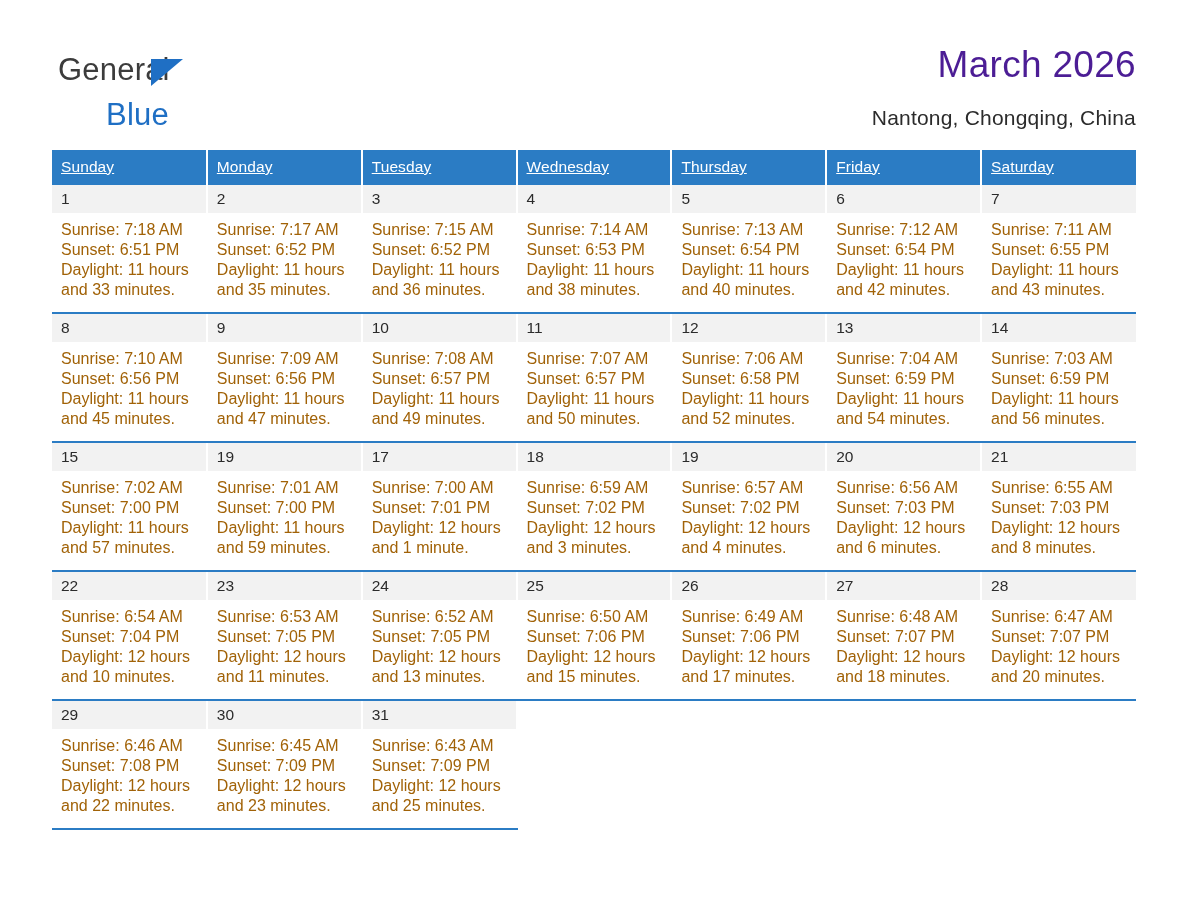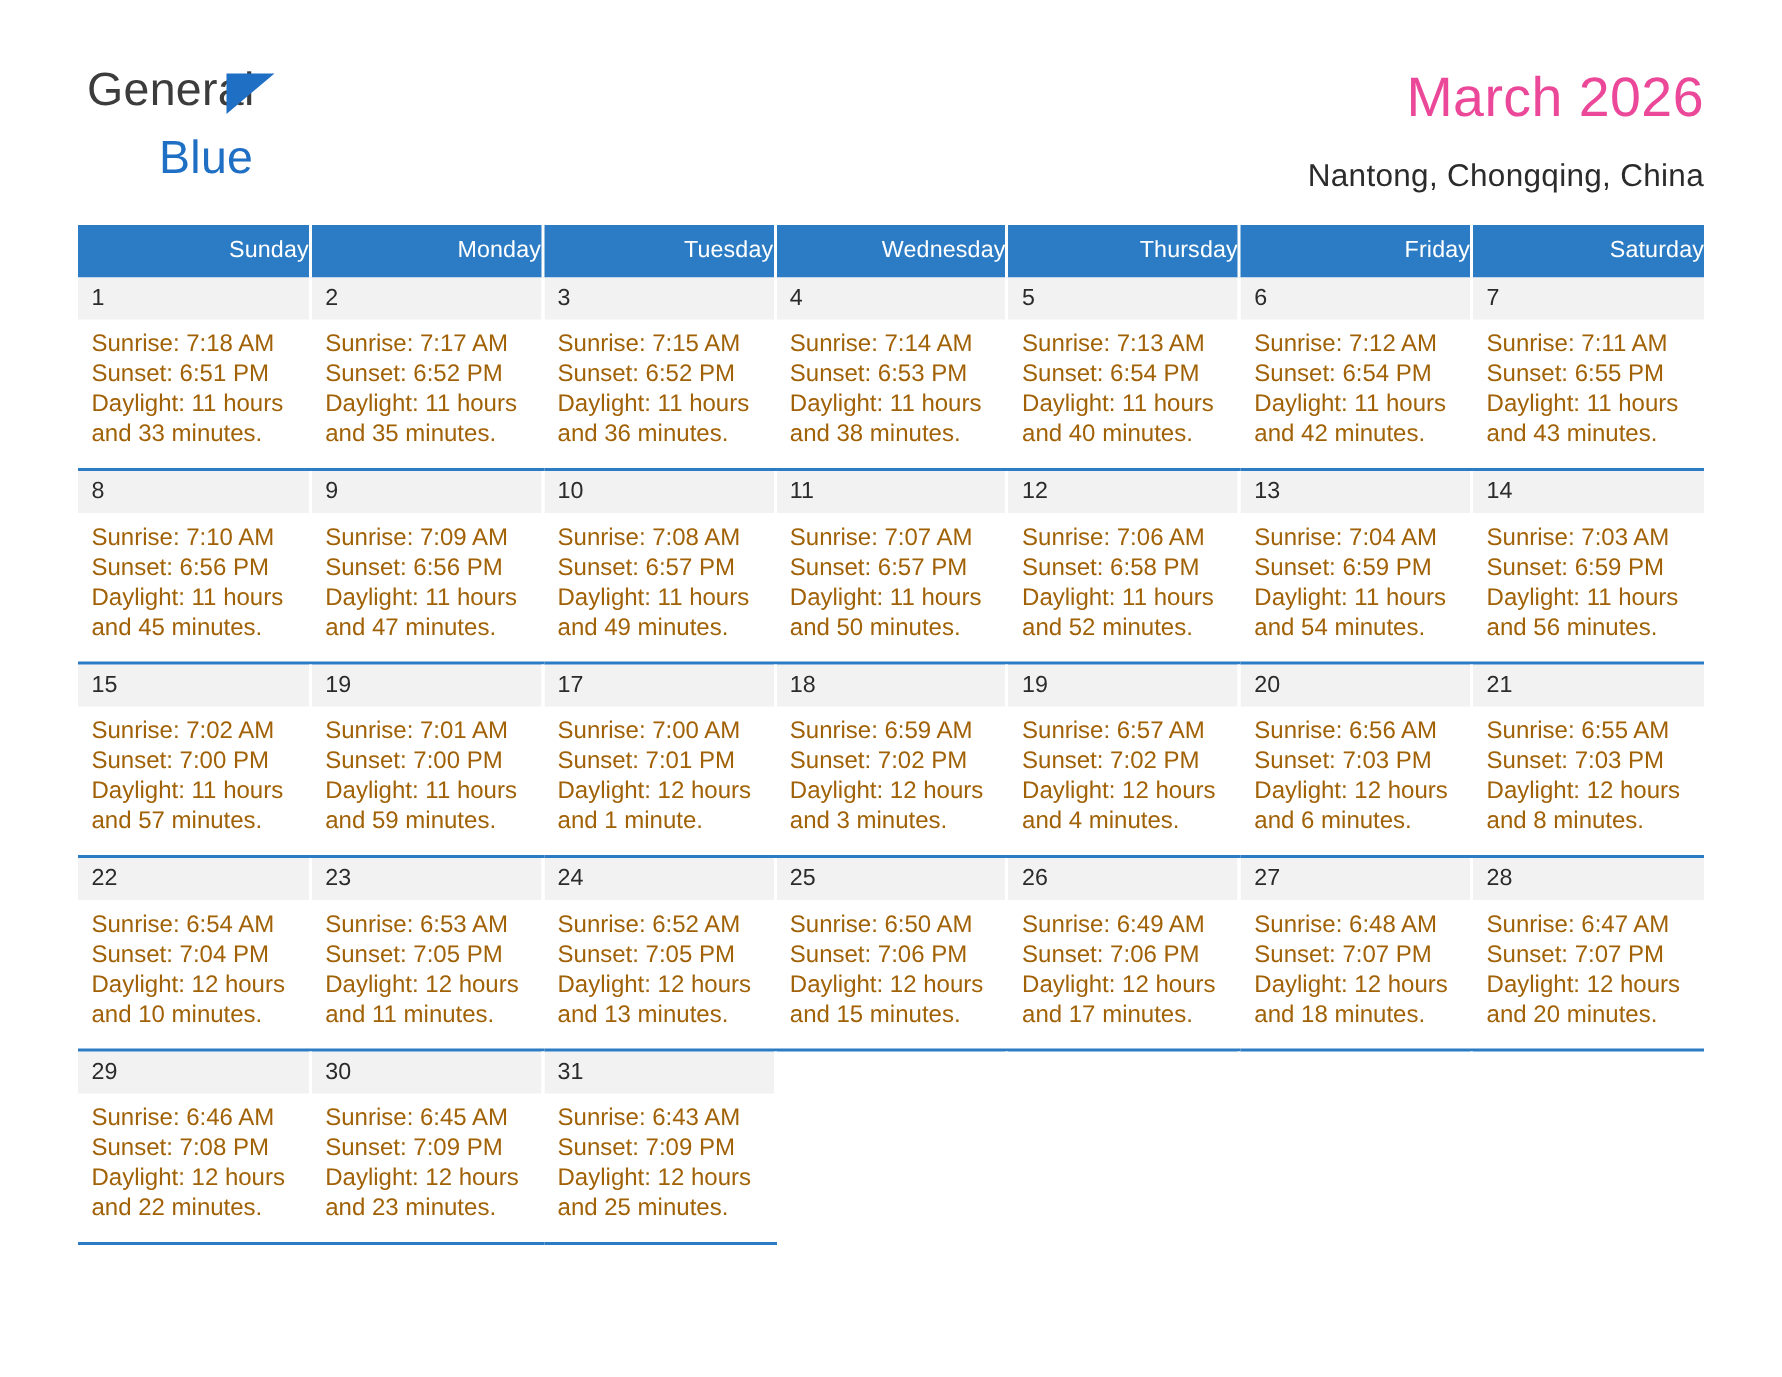--- a/index.html
+++ b/index.html
@@ -17,21 +17,21 @@
   .page {
     position: relative;
     width: 1188px;
     height: 918px;
     box-sizing: border-box;
     padding: 0 52px;
   }
   
   .header {
     display: flex;
-    align-items: flex-start;
+    align-items: flex-end;
     justify-content: space-between;
     padding-top: 44px;
   }
   .logo {
     position: relative;
     line-height: 1;
     padding-left: 6px;
   }
   .logo-general {
     font-size: 31px;
@@ -55,21 +55,21 @@
     height: 0;
     border-left: 32px solid #1f6fc4;
     border-bottom: 27px solid transparent;
   }
   .title-block {
     text-align: right;
     padding-top: 2px;
   }
   .month-title {
     font-size: 37px;
-    color: #ec4899;
+    color: #4c1d95;
     font-weight: normal;
     line-height: 1.05;
     letter-spacing: 0.3px;
   }
   .location {
     font-size: 21px;
     color: #2b2b2b;
     margin-top: 21px;
     letter-spacing: 0.2px;
   }
@@ -78,24 +78,25 @@
     margin-top: 20px;
     border-collapse: collapse;
     width: 1084px;
     table-layout: fixed;
   }
   table.calendar th {
     background: #2b7cc4;
     color: #ffffff;
     font-weight: normal;
     font-size: 15.5px;
-    text-align: right;
+    text-align: left;
     padding: 8px 0 9px 9px;
     border-right: 2px solid #ffffff;
     letter-spacing: 0.1px;
+    text-decoration: underline;
   }
   table.calendar th:last-child { border-right: none; }
 
   td.day {
     vertical-align: top;
     width: 154px;
     height: 112px;
     padding: 0;
     border-right: 2px solid #ffffff;
     border-bottom: 2px solid #2b7cc4;

